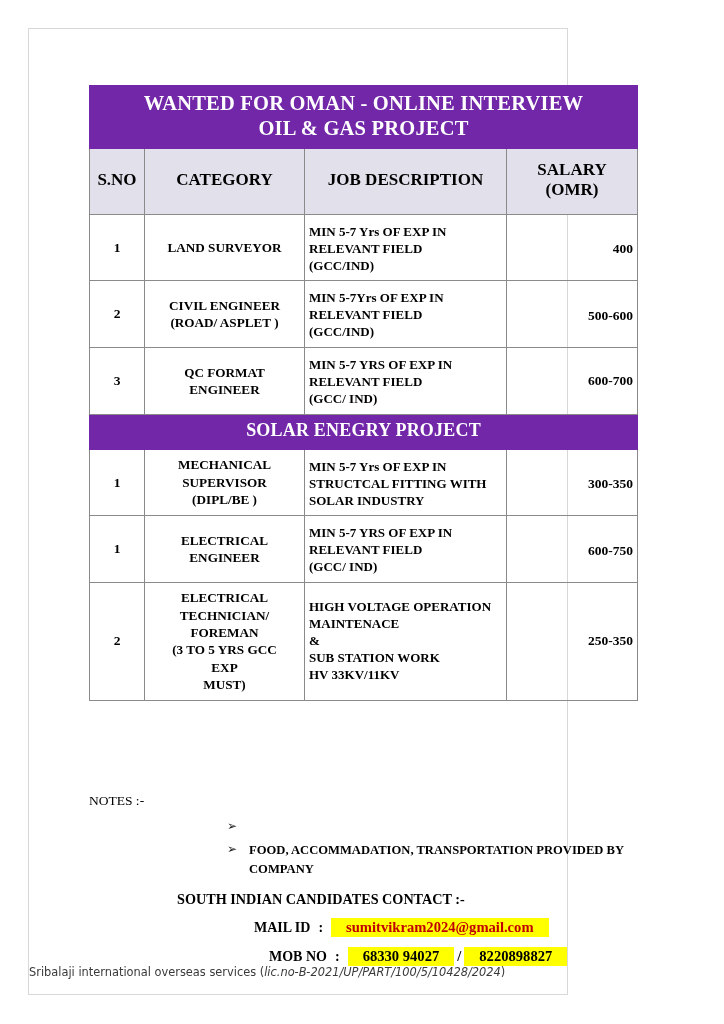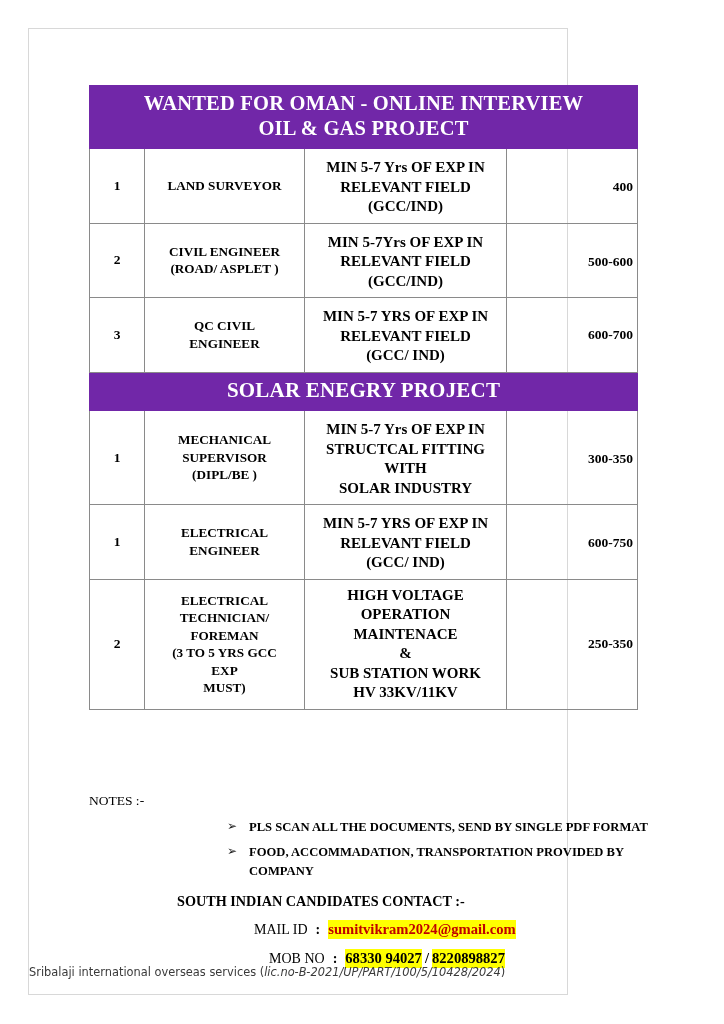--- a/index.html
+++ b/index.html
@@ -55,21 +55,21 @@
     background: #7127A8;
     color: #ffffff;
     text-align: center;
     font-weight: bold;
     letter-spacing: .2px;
     line-height: 1.22;
     padding: 5px 4px 7px 4px !important;
     border-color: #7127A8 !important;
   }
   .banner-main { font-size: 20.5px; }
-  .banner-sec  { font-size: 21px; }
+  .banner-sec  { font-size: 18px; }
 
   
   .hdr {
     background: #E2E0EB;
     text-align: center;
     font-weight: bold;
     font-size: 17px;
     line-height: 1.2;
     padding: 11px 3px 13px 3px !important;
   }
@@ -81,23 +81,23 @@
     font-size: 13.5px;
   }
   .c-cat {
     text-align: center;
     font-weight: bold;
     font-size: 13.2px;
     line-height: 1.32;
     padding: 6px 20px !important;
   }
   .c-job {
-    text-align: center;
-    font-weight: bold;
-    font-size: 15px;
+    text-align: left;
+    font-weight: bold;
+    font-size: 13px;
     line-height: 1.3;
     padding: 6px 4px !important;
   }
   .c-sal {
     text-align: right;
     font-weight: bold;
     font-size: 13.5px;
     padding: 6px 4px !important;
   }
   .va-top { vertical-align: top; padding-top: 9px !important; }
@@ -141,34 +141,34 @@
   }
 
   .kv {
     display: flex;
     align-items: baseline;
     margin-top: 10px;
   }
   .kv-mail { padding-left: 165px; }
   .kv-mob  { padding-left: 180px; }
   .kv-label {
-    font-weight: normal;
+    font-weight: bold;
     font-size: 14px;
     white-space: pre;
   }
   .kv-colon {
     font-weight: bold;
     font-size: 14px;
     padding: 0 8px;
   }
   .hl {
     background: #FFFF00;
     font-weight: bold;
     font-size: 14.6px;
-    padding: 1px 0;
+    padding: 1px 15px;
     text-align: center;
   }
   .hl-mail { color: #C00000; }
   .hl-mob  { color: #000000; }
   .sep {
     font-weight: bold;
     font-size: 14.6px;
     padding: 0 3px;
   }
 
@@ -200,20 +200,29 @@
       </colgroup>
       <tbody>
 
         <tr>
           <td class="banner banner-main" colspan="4">
             <div>WANTED FOR OMAN - ONLINE INTERVIEW</div>
             <div>OIL &amp; GAS PROJECT</div>
           </td>
         </tr>
 
+        <tr>
+          <td class="hdr">S.NO</td>
+          <td class="hdr">CATEGORY</td>
+          <td class="hdr">JOB DESCRIPTION</td>
+          <td class="hdr">
+            <div>SALARY</div>
+            <div>(OMR)</div>
+          </td>
+        </tr>
 
         <tr>
           <td class="c-sno">1</td>
           <td class="c-cat">LAND SURVEYOR</td>
           <td class="c-job va-top">
               <div>MIN 5-7 Yrs OF EXP IN</div>
               <div>RELEVANT FIELD</div>
               <div>(GCC/IND)</div>
             </td>
           <td class="c-sal va-top">400</td>
@@ -228,21 +237,21 @@
           <td class="c-job va-top">
               <div>MIN 5-7Yrs OF EXP IN</div>
               <div>RELEVANT FIELD</div>
               <div>(GCC/IND)</div>
             </td>
           <td class="c-sal va-top">500-600</td>
         </tr>
 
         <tr>
           <td class="c-sno">3</td>
-          <td class="c-cat">QC CIVIL ENGINEER</td>
+          <td class="c-cat">QC FORMAT ENGINEER</td>
           <td class="c-job va-top">
               <div>MIN 5-7 YRS OF EXP IN</div>
               <div>RELEVANT FIELD</div>
               <div>(GCC/ IND)</div>
             </td>
           <td class="c-sal">600-700</td>
         </tr>
 
         <tr>
           <td class="banner banner-sec" colspan="4">SOLAR ENEGRY  PROJECT</td>
@@ -296,21 +305,20 @@
 
       </tbody>
     </table>
   </div>
 
   <div id="notes">
     <div class="notes-title">NOTES :-</div>
 
     <div class="bullet-row">
       <span class="bullet-glyph">➢</span>
-      <span class="bullet-text">PLS SCAN ALL THE DOCUMENTS, SEND BY SINGLE PDF FORMAT</span>
     </div>
     <div class="bullet-row">
       <span class="bullet-glyph">➢</span>
       <span class="bullet-text">FOOD, ACCOMMADATION, TRANSPORTATION   PROVIDED BY COMPANY</span>
     </div>
 
     <div class="contact-head">SOUTH INDIAN CANDIDATES   CONTACT :-</div>
 
     <div class="kv kv-mail">
       <span class="kv-label">MAIL ID</span>

